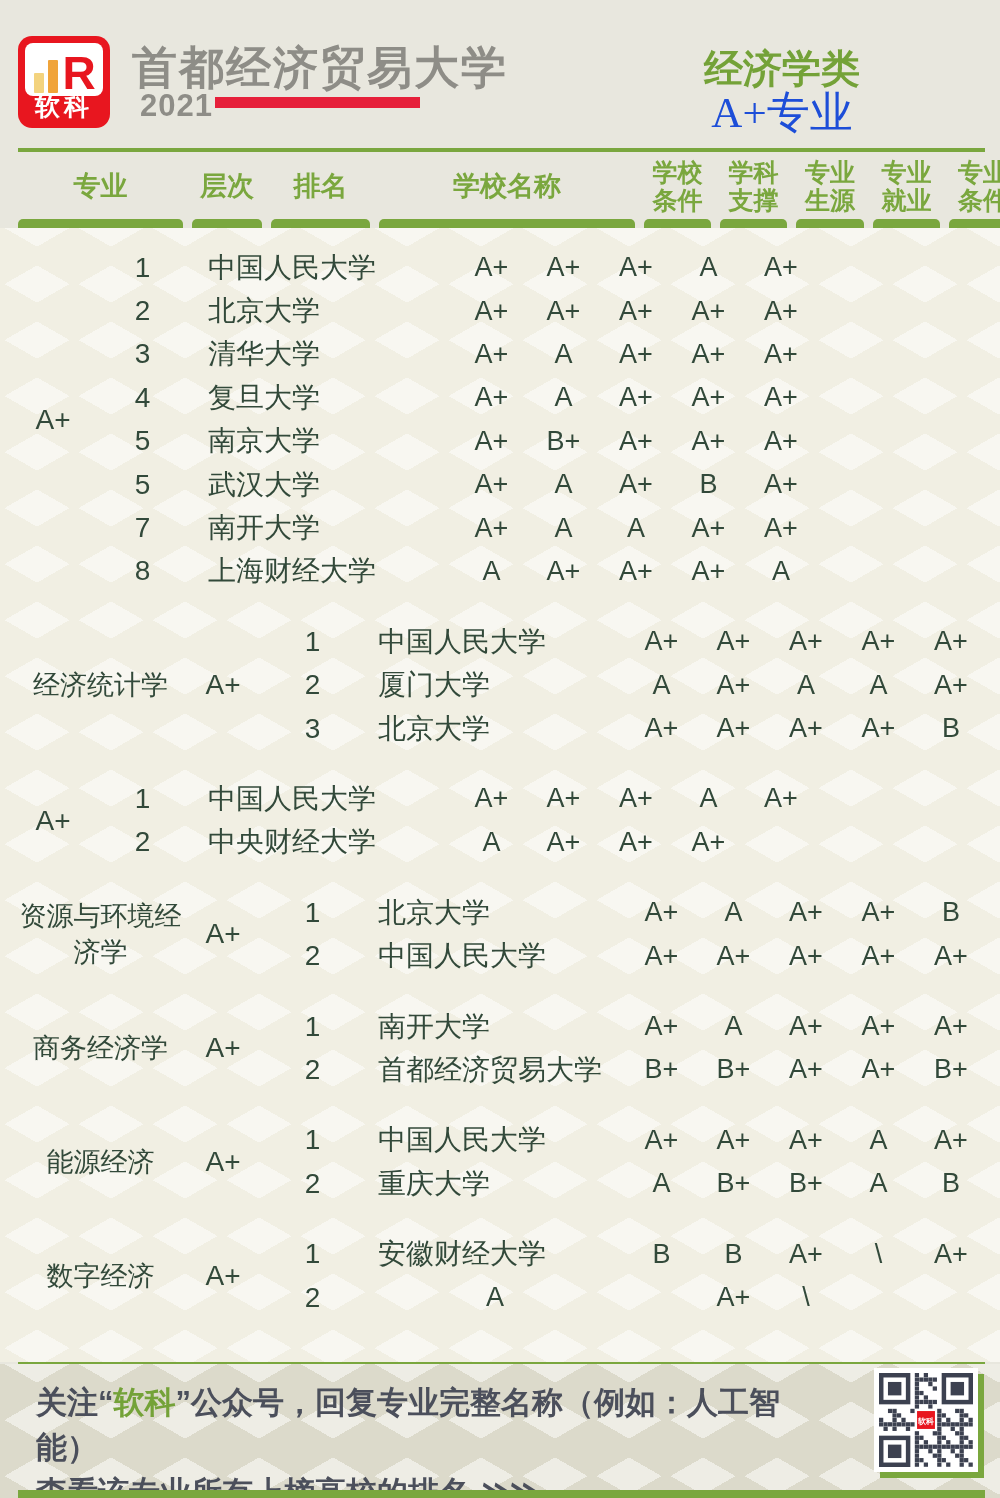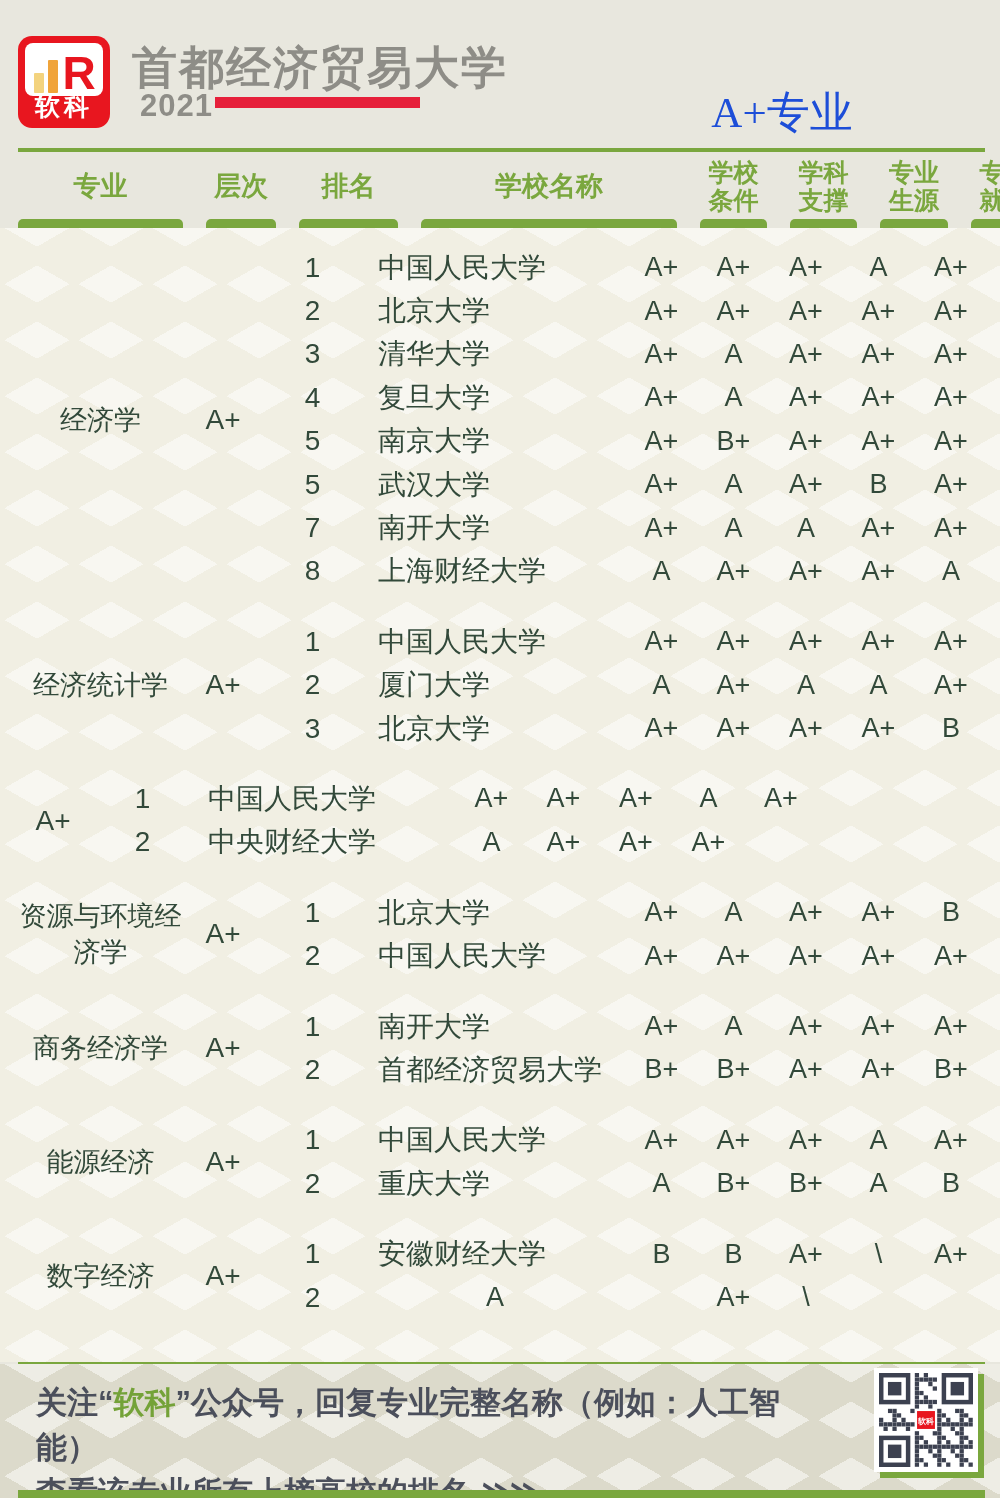--- a/index.html
+++ b/index.html
@@ -18,21 +18,21 @@
              font-weight:bold;letter-spacing:4px;}
   .title{position:absolute;left:132px;top:38px;font-size:45px;font-weight:600;color:#8e8d87;letter-spacing:2px;}
   .year{position:absolute;left:140px;top:88px;font-size:31px;font-weight:bold;color:#8e8d87;letter-spacing:1px;}
   .red-bar{position:absolute;left:215px;top:97px;width:205px;height:11px;background:#e6203a;}
   .cat{position:absolute;left:682px;top:42px;width:200px;text-align:center;font-size:39px;font-weight:bold;color:#74a238;}
   .tier{position:absolute;left:682px;top:84px;width:200px;text-align:center;font-size:43px;color:#1d4ed8;
         font-family:"Liberation Serif","DejaVu Serif",serif;}
 
   
   .rule-top{position:absolute;left:18px;top:148px;width:967px;height:4px;background:#7aa73e;}
-  .grid-cols{display:grid;grid-template-columns:165px 70px 99px 256px 67px 67px 68px 67px 68px;column-gap:23px;}
+  .grid-cols{display:grid;grid-template-columns:165px 70px 99px 256px 67px 67px 68px 67px 68px;column-gap:9px;}
   .thead{position:absolute;left:18px;top:152px;width:967px;height:67px;align-items:center;}
   .h{text-align:center;color:#7aa73e;font-weight:bold;font-size:27px;}
   .h2l{font-size:25px;line-height:28px;}
   .h2l span{display:block;}
   .useg{position:absolute;left:18px;top:219px;width:967px;height:9px;}
   .useg div{background:#7aa73e;border-radius:5px 5px 0 0;}
 
   
   .tri{background-color:#eeecdf;
        background-image:
@@ -72,20 +72,21 @@
     <div class="logo-card">
       <span class="bar b1"></span>
       <span class="bar b2"></span>
       <span class="logo-r">R</span>
     </div>
     <div class="logo-name">软科</div>
   </div>
   <div class="title">首都经济贸易大学</div>
   <div class="year">2021</div>
   <div class="red-bar"></div>
+  <div class="cat">经济学类</div>
   <div class="tier">A+专业</div>
 
   <div class="rule-top"></div>
   <div class="thead grid-cols">
     <div class="h">专业</div>
     <div class="h">层次</div>
     <div class="h">排名</div>
     <div class="h">学校名称</div>
     <div class="h h2l">
       <span>学校</span>
@@ -116,21 +117,20 @@
     <div></div>
       <div></div>
     <div></div>
       <div></div>
     <div></div>
   </div>
 
   <div class="body-bg tri"></div>
   <div class="tbody-content" id="tbody-content">
       <div class="group">
-        <div class="gleft">经济学</div>
         <div class="glevel">A+</div>
         <div class="grows">
           <div class="row">
             <div class="rank">1</div>
             <div class="school">中国人民大学</div>
             <div class="grade">A+</div>
             <div class="grade">A+</div>
             <div class="grade">A+</div>
             <div class="grade">A</div>
             <div class="grade">A+</div>

